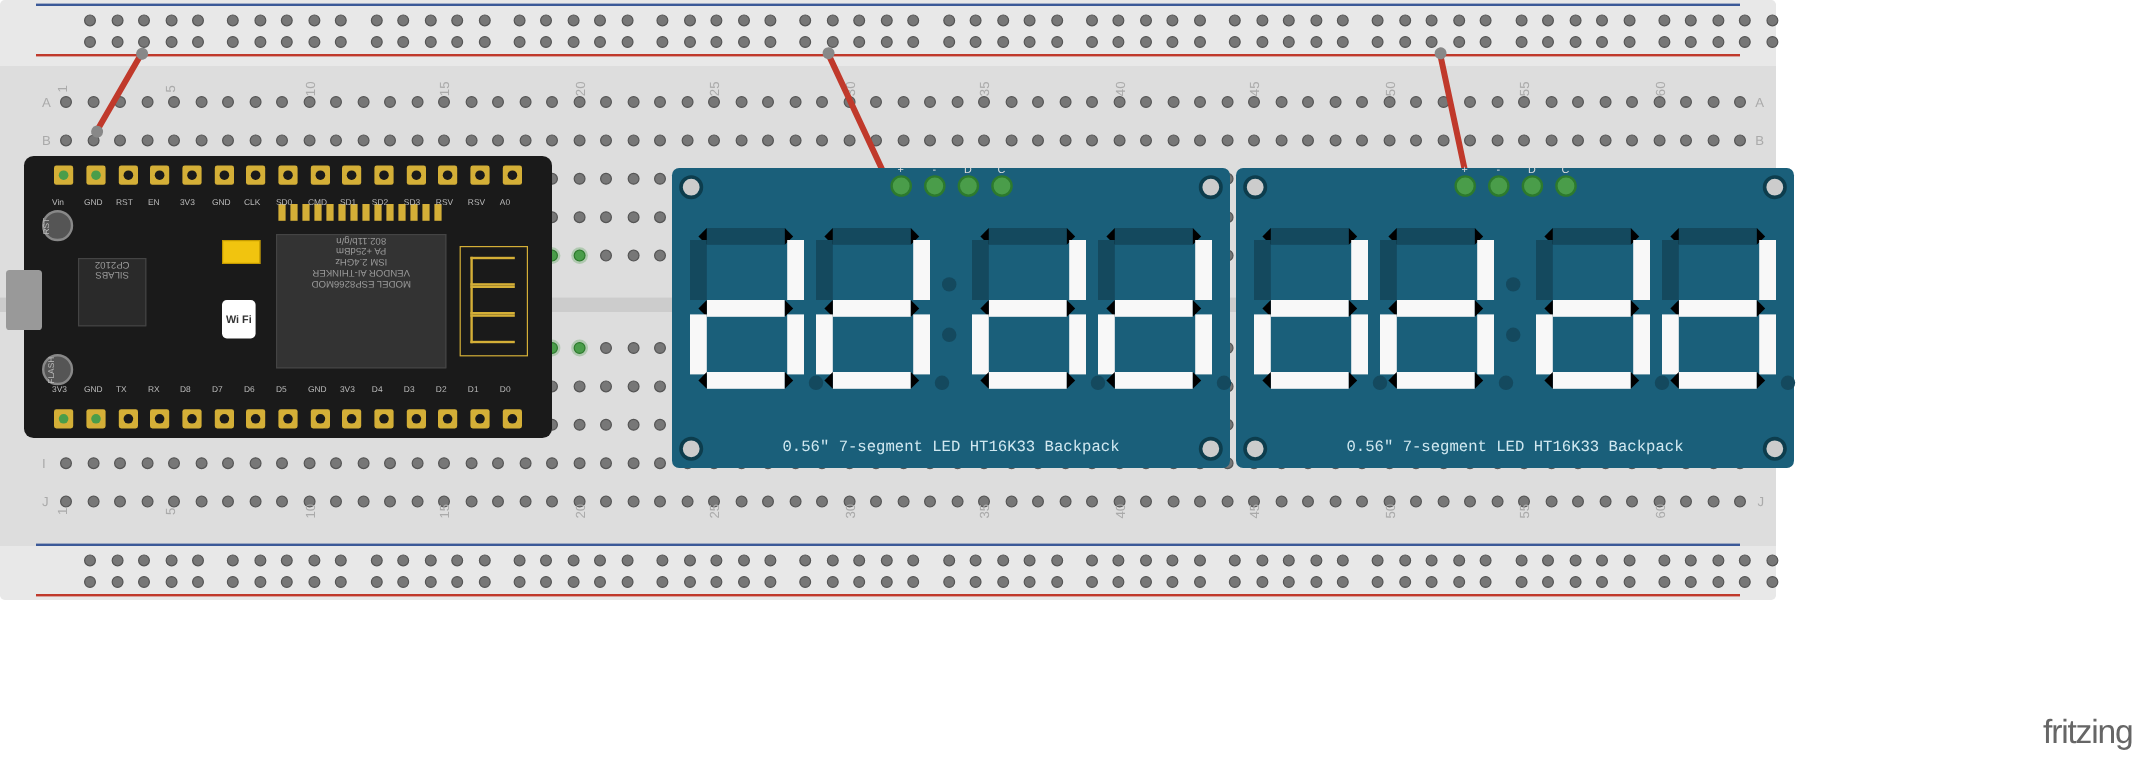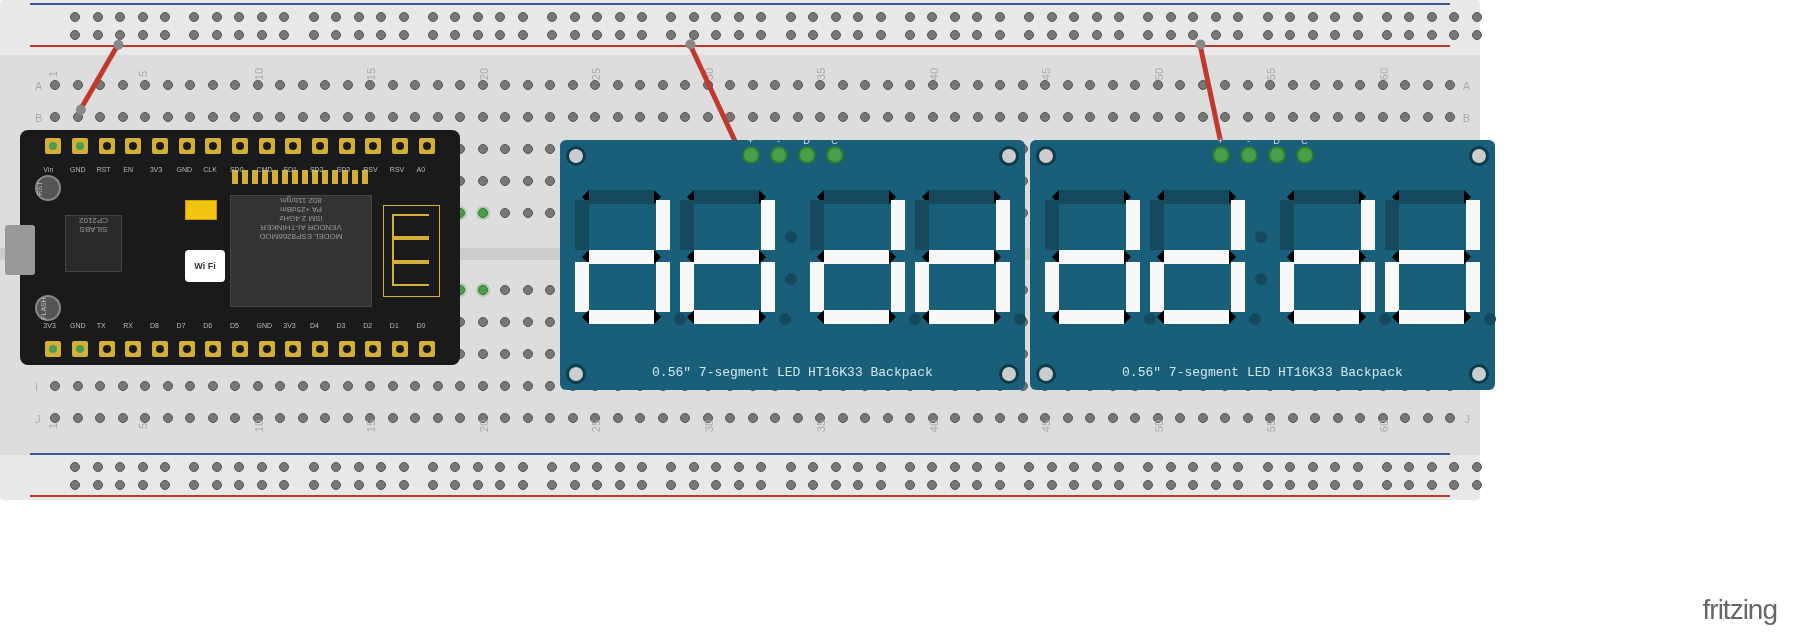--- a/index.html
+++ b/index.html
@@ -41,21 +41,21 @@
 .chip.cp2102{left:45px;top:85px;width:55px;height:55px}
 .chip.esp{left:210px;top:65px;width:140px;height:110px;background:#333}
 .chip-text{font-size:8px;color:#999;transform:rotate(180deg);text-align:center;padding-top:5px}
 .antenna{position:absolute;right:20px;top:75px;width:55px;height:90px;background:#1a1a1a;border:1px solid #d4af37}
 .antenna-trace{position:absolute;border:2px solid #d4af37;border-right:none}
 .btn{position:absolute;left:15px;width:22px;height:22px;background:#555;border-radius:50%;border:2px solid #888}
 .btn.rst{top:45px}
 .btn.flash{top:165px}
 .btn-label{position:absolute;left:12px;font-size:7px;color:#bbb;transform:rotate(-90deg)}
 .usb{position:absolute;left:-15px;top:95px;width:30px;height:50px;background:#999;border-radius:3px}
-.wifi-logo{position:absolute;left:165px;top:120px;width:40px;height:32px;background:#fff;border-radius:4px;display:flex;align-items:center;justify-content:center;font-size:9px;font-weight:bold;color:#333}
+.wifi-logo{position:absolute;left:165px;top:120px;width:28px;height:32px;background:#fff;border-radius:4px;display:flex;align-items:center;justify-content:center;font-size:9px;font-weight:bold;color:#333}
 .cap-yellow{position:absolute;left:165px;top:70px;width:30px;height:18px;background:#f1c40f;border:1px solid #c49a00}
 .smd-row{position:absolute;left:210px;top:40px;width:140px;height:18px;display:flex;justify-content:space-around}
 .smd{width:6px;height:14px;background:#d4af37}
 .backpack{position:absolute;top:140px;width:465px;height:250px;background:#1a5f7a;border-radius:6px;z-index:10}
 .backpack.bp1{left:560px}
 .backpack.bp2{left:1030px}
 .bp-header-pins{position:absolute;top:10px;left:50%;transform:translateX(-50%);display:flex;gap:10px}
 .bp-pin{width:14px;height:14px;border-radius:50%;background:#4a9d4a;border:2px solid #2d7a2d}
 .bp-pin-label{font-size:9px;color:#ddd;text-align:center;margin-top:-14px}
 .seg-display{position:absolute;top:45px;left:15px;right:15px;height:145px;display:flex;justify-content:space-between;align-items:center}

